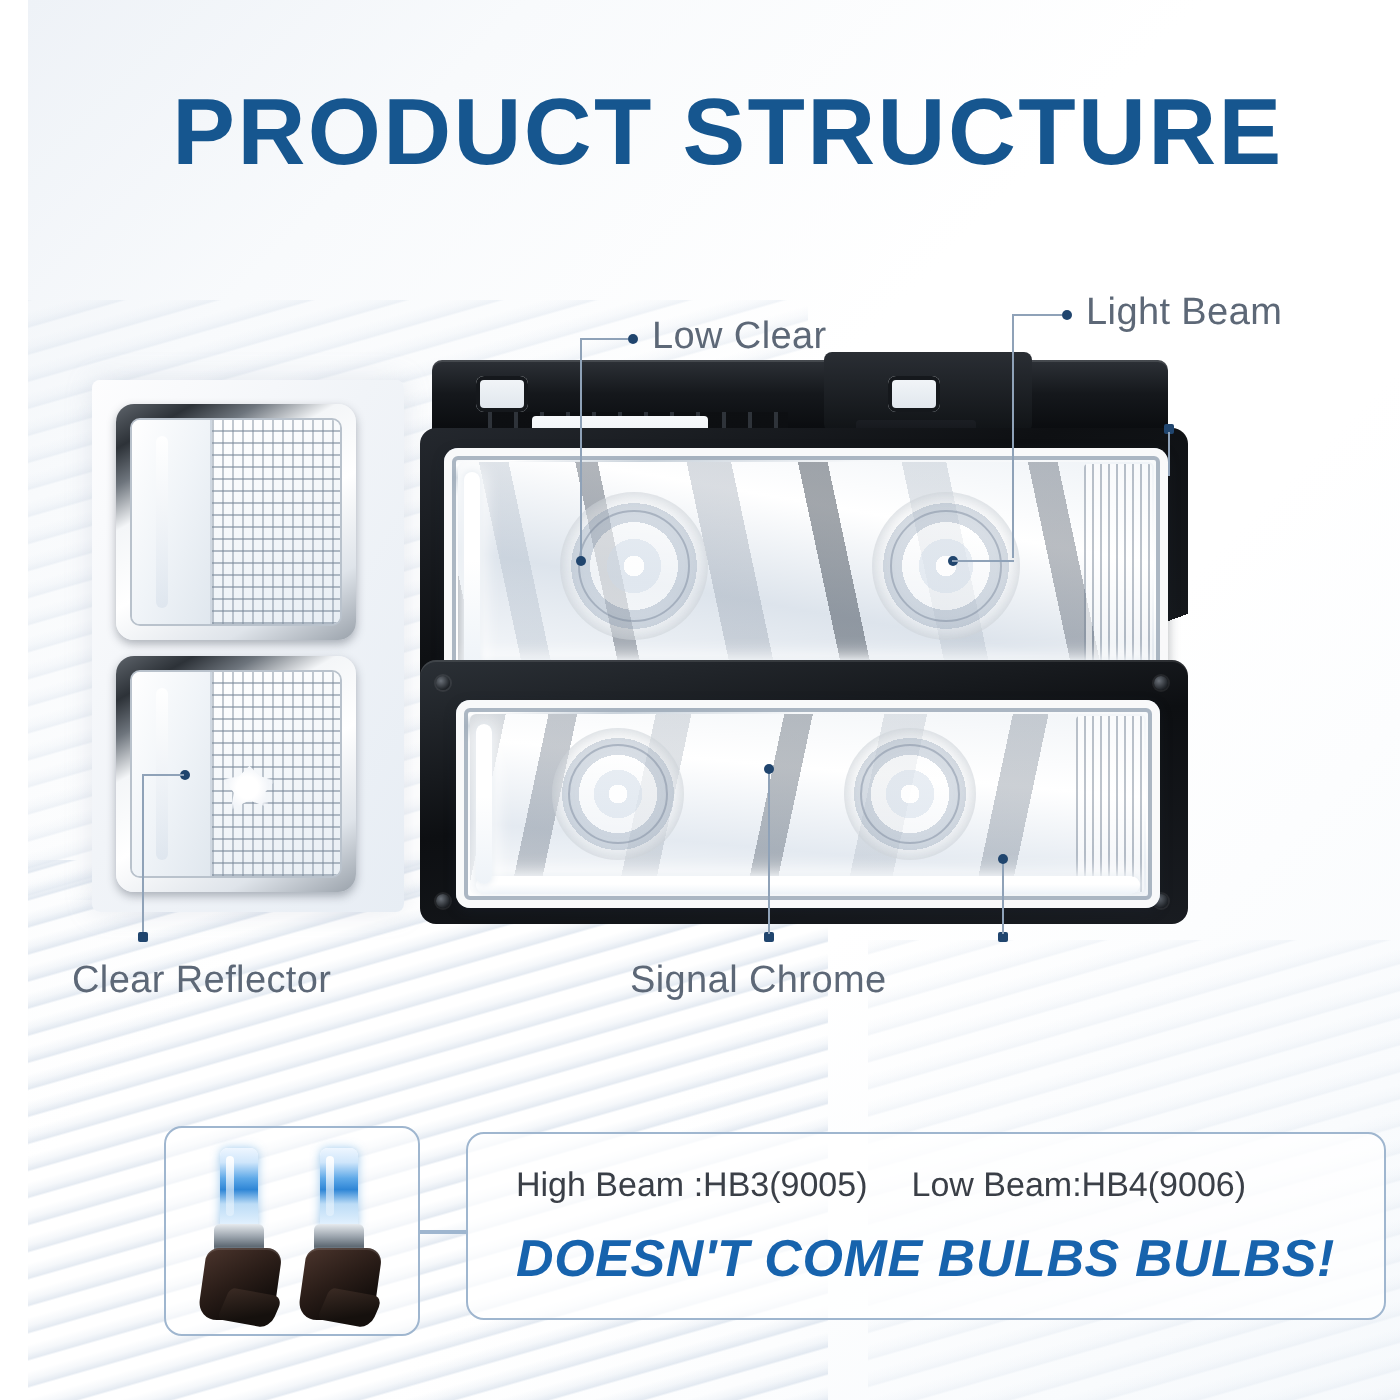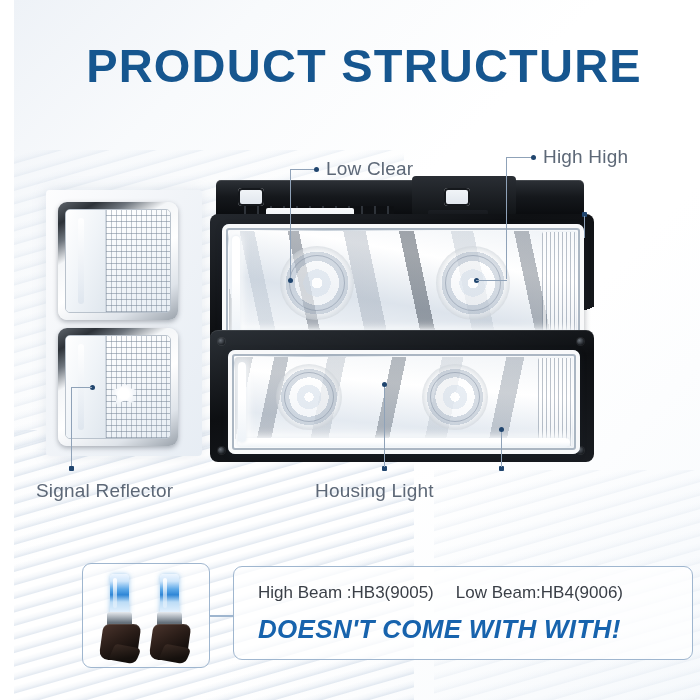--- a/index.html
+++ b/index.html
@@ -493,37 +493,37 @@
       <div class="lens-chrome-edge"></div>
     </div>
   </div>
 
   <div class="callout" style="left:312px; top:158px;">Low Clear</div>
   <div class="lead-dot" style="left:300px; top:167px;"></div>
   <div class="lead-line lead-h" style="left:276px; top:169px; width:24px;"></div>
   <div class="lead-line lead-v" style="left:276px; top:169px; height:112px;"></div>
   <div class="lead-dot" style="left:274px; top:278px;"></div>
 
-  <div class="callout" style="left:529px; top:146px;">High High</div>
+  <div class="callout" style="left:529px; top:146px;">Light Beam</div>
   <div class="lead-dot" style="left:517px; top:155px;"></div>
   <div class="lead-line lead-h" style="left:492px; top:157px; width:25px;"></div>
   <div class="lead-line lead-v" style="left:492px; top:157px; height:122px;"></div>
   <div class="lead-dot" style="left:460px; top:278px;"></div>
   <div class="lead-line lead-h" style="left:462px; top:280px; width:31px;"></div>
 
   <div class="lead-dot sq" style="left:568px; top:212px;"></div>
   <div class="lead-line lead-v" style="left:570px; top:216px; height:22px;"></div>
 
-  <div class="callout" style="left:22px; top:480px;">Signal Reflector</div>
+  <div class="callout" style="left:22px; top:480px;">Clear Reflector</div>
   <div class="lead-dot" style="left:76px; top:385px;"></div>
   <div class="lead-line lead-h" style="left:57px; top:387px; width:21px;"></div>
   <div class="lead-line lead-v" style="left:57px; top:387px; height:82px;"></div>
   <div class="lead-dot sq" style="left:55px; top:466px;"></div>
 
-  <div class="callout" style="left:301px; top:480px;">Housing Light</div>
+  <div class="callout" style="left:301px; top:480px;">Signal Chrome</div>
   <div class="lead-dot sq" style="left:368px; top:466px;"></div>
   <div class="lead-line lead-v" style="left:370px; top:385px; height:82px;"></div>
   <div class="lead-dot" style="left:368px; top:382px;"></div>
 
   <div class="lead-dot sq" style="left:485px; top:466px;"></div>
   <div class="lead-line lead-v" style="left:487px; top:430px; height:37px;"></div>
   <div class="lead-dot" style="left:485px; top:427px;"></div>
 
   <div class="bulb-box">
     <div class="bulb b1">
@@ -539,16 +539,16 @@
       <div class="bulb-plug"></div>
     </div>
   </div>
 
   <div class="connector-line"></div>
 
   <div class="info-box">
     <div class="info-line-1">
       <span>High Beam :HB3(9005)</span><span class="gap"></span><span>Low Beam:HB4(9006)</span>
     </div>
-    <div class="info-line-2">DOESN'T COME WITH WITH!</div>
+    <div class="info-line-2">DOESN'T COME BULBS BULBS!</div>
   </div>
 
 </div>
 
 </body></html>

